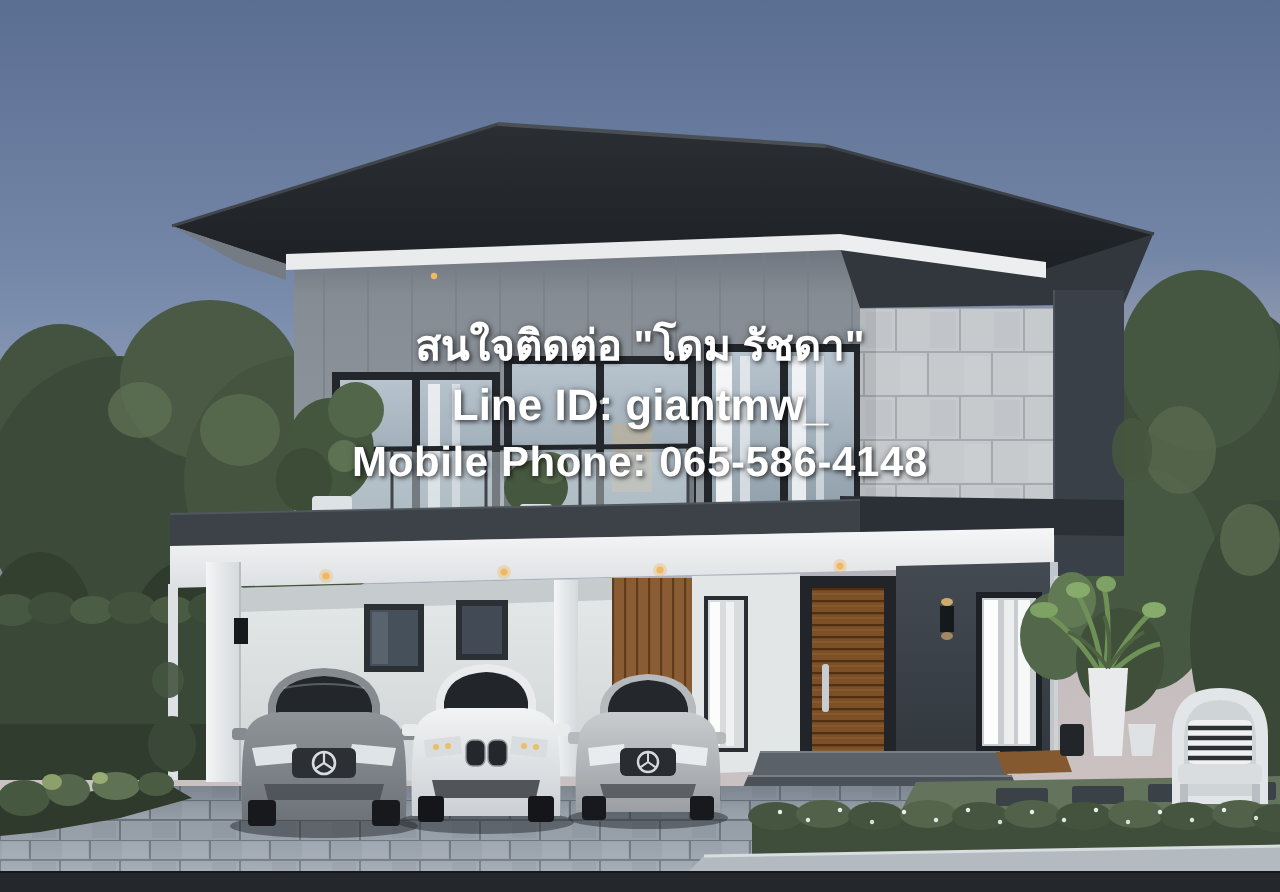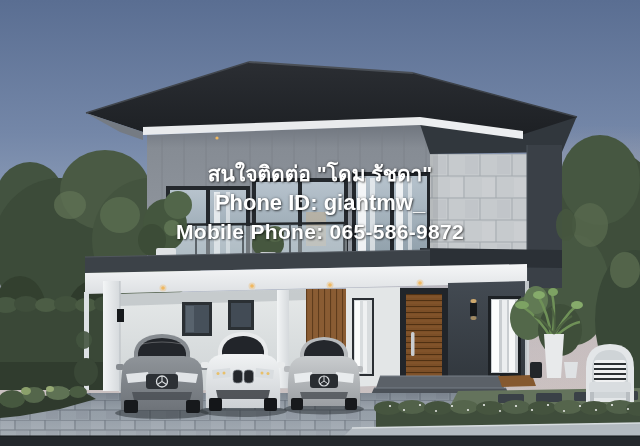--- a/index.html
+++ b/index.html
@@ -415,16 +415,16 @@
     <path d="M340,440 L640,438" stroke="#8d959c" stroke-width="1"></path>
   </g>
   <g>
     <rect x="0" y="436" width="640" height="10" fill="#24282c"></rect>
     <path d="M0,436 H640" stroke="#15181b" stroke-width="1"></path>
   </g>
 </svg>
 
 <div class="watermark">
   <div class="wm-l1">สนใจติดต่อ "โดม รัชดา"</div>
-  <div class="wm-l2">Phone ID: giantmw_</div>
-  <div class="wm-l3">Mobile Phone: 065-586-9872</div>
+  <div class="wm-l2">Line ID: giantmw_</div>
+  <div class="wm-l3">Mobile Phone: 065-586-4148</div>
 </div>
 </div>
 
 </body></html>

